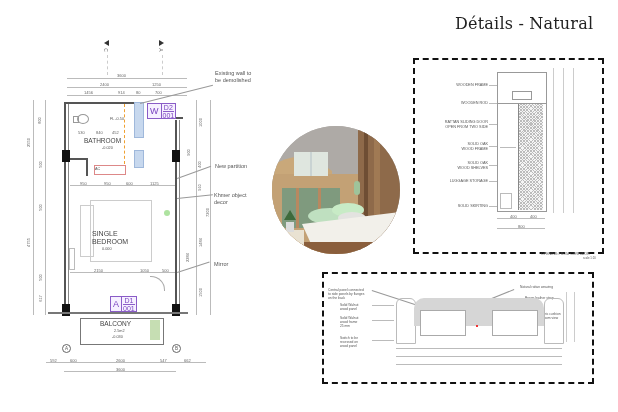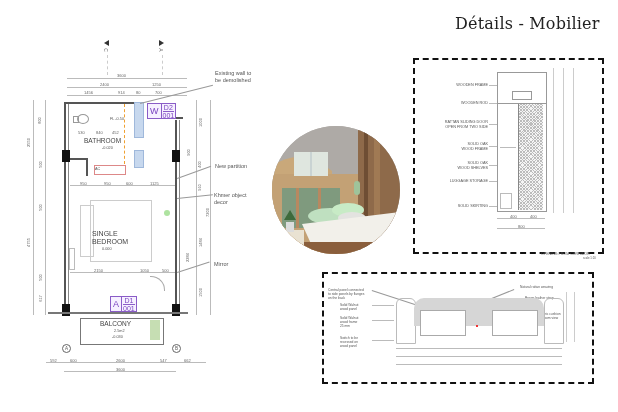--- a/index.html
+++ b/index.html
@@ -18,21 +18,21 @@
   .tag .l { font-size:9px; padding:0 2px; }
   .tag .r { display:flex; flex-direction:column; border-left:1px solid #8a5cc7; padding:0 1px; text-align:center; }
   .tag .r span:first-child { border-bottom:1px solid #8a5cc7; }
   .dash-box { position:absolute; border:2px dashed #111; }
   .leader { position:absolute; height:0; border-top:0.5px solid #999; transform-origin:0 0; }
   .circle-lbl { position:absolute; width:7px; height:7px; border:0.6px solid #666; border-radius:50%; font-size:4.5px; text-align:center; line-height:7px; color:#555; }
 </style>
 </head>
 <body>
 
-<div class="title">Détails - Mobilier</div>
+<div class="title">Détails - Natural</div>
 
 <div class="abs" style="left:0;top:0;width:260px;height:412px;">
 
   <div class="abs" style="left:104px;top:40px;width:6px;height:14px;">
     <div style="width:0;height:0;border-top:3px solid transparent;border-bottom:3px solid transparent;border-right:5px solid #333;"></div>
     <div class="tiny" style="left:0;top:7px;font-size:5px;transform:rotate(90deg);">C</div>
   </div>
   <div class="abs" style="left:159px;top:40px;width:6px;height:14px;">
     <div style="width:0;height:0;border-top:3px solid transparent;border-bottom:3px solid transparent;border-left:5px solid #333;"></div>
     <div class="tiny" style="left:0;top:7px;font-size:5px;transform:rotate(90deg);">A</div>

